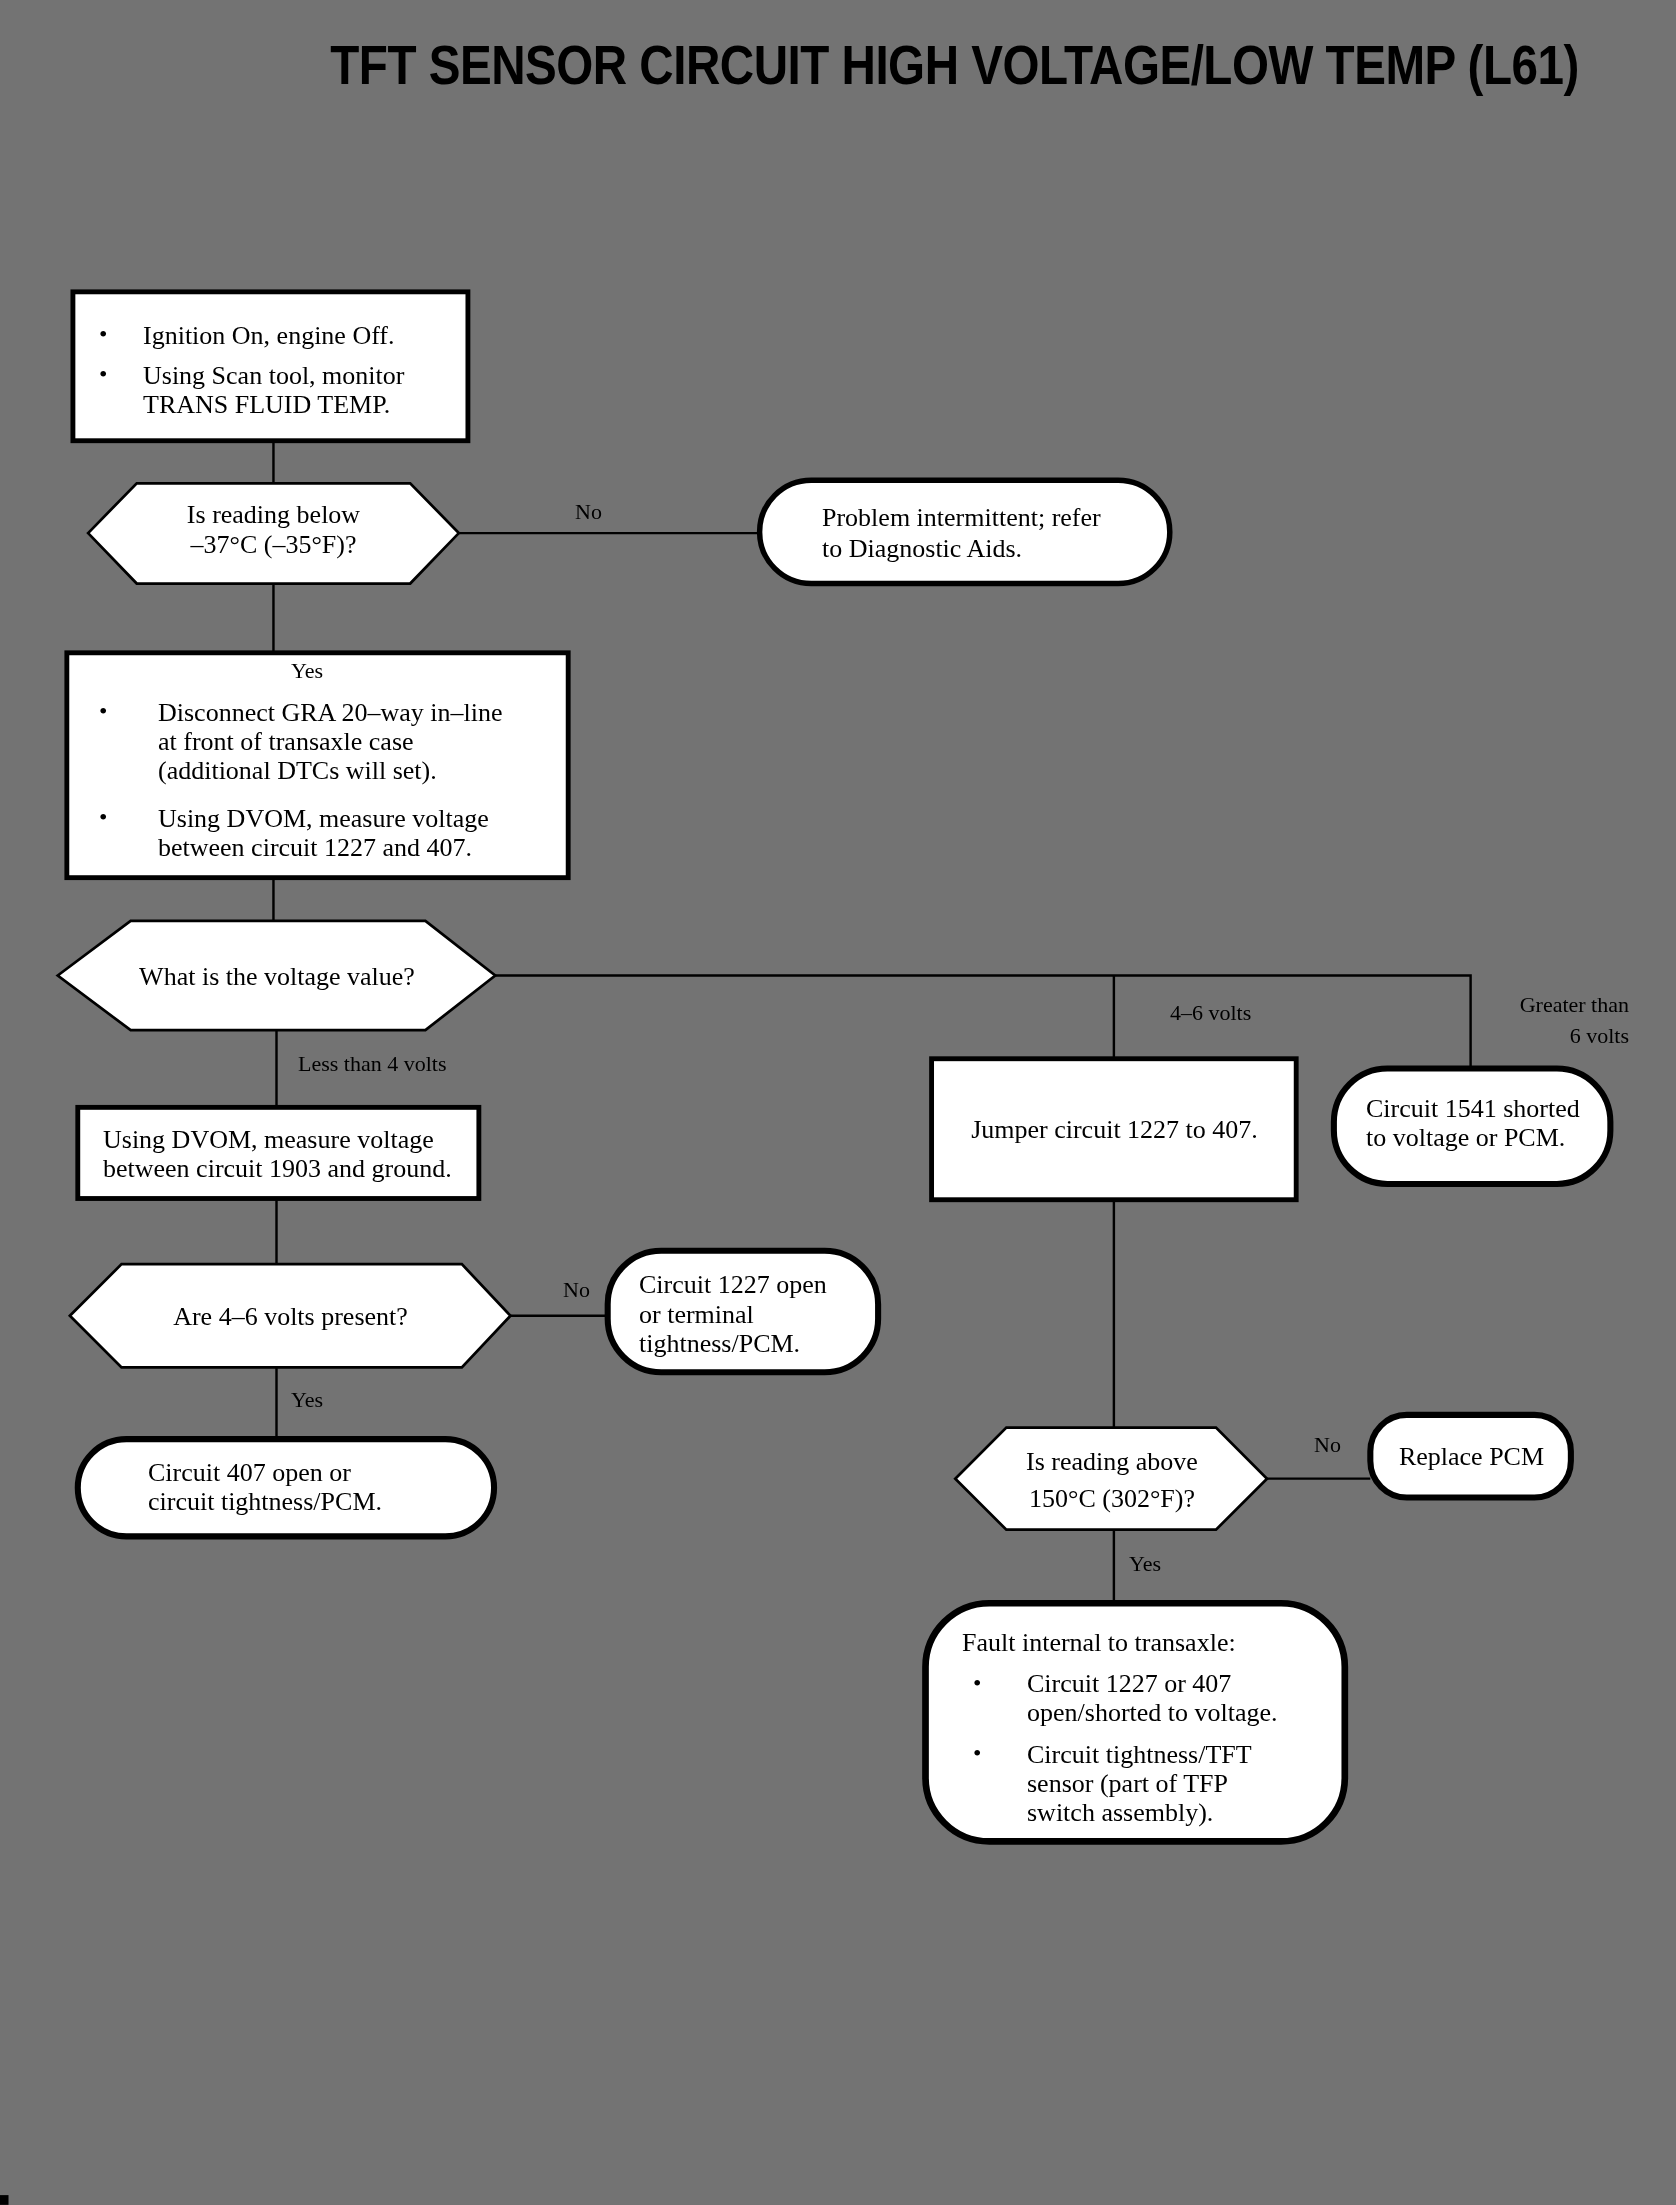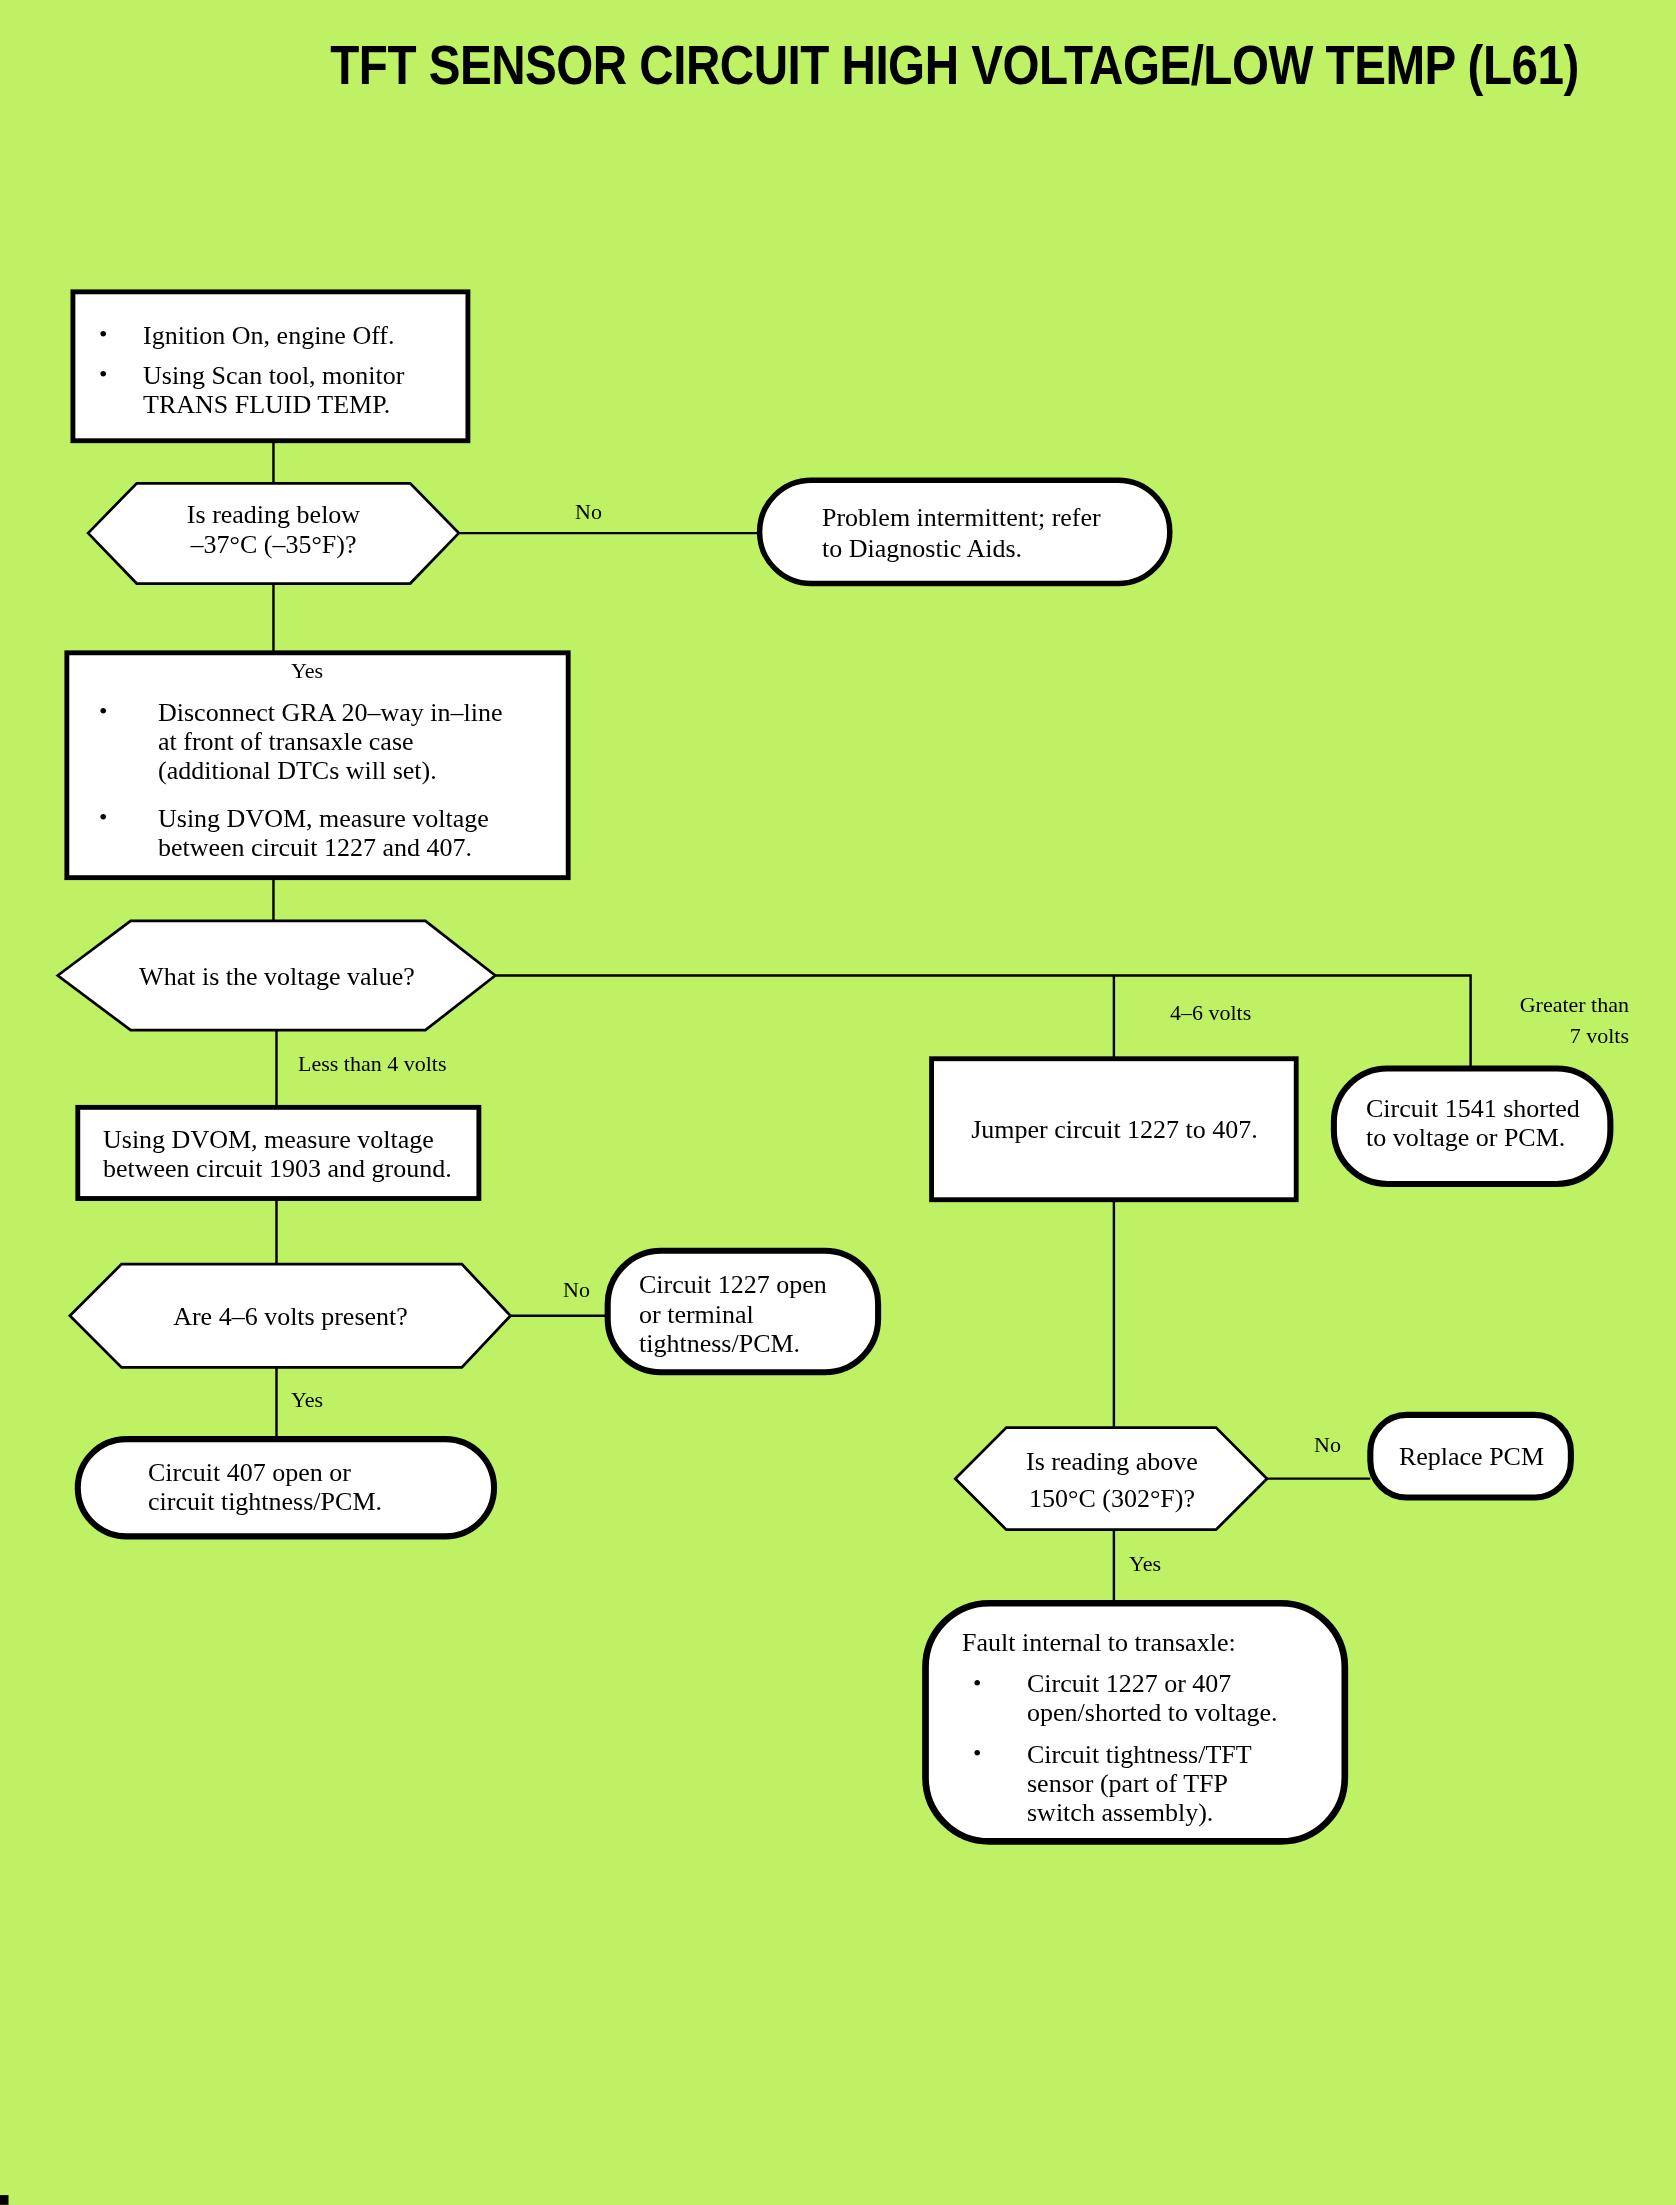--- a/index.html
+++ b/index.html
@@ -1,19 +1,19 @@
 <!DOCTYPE html>
 <html style="font-size:9.7px"><head>
 <meta charset="utf-8">
 <style>
   html,body{margin:0;padding:0;background:#ffffff;}
   .canvas{
     position:relative;
     width:1676px;height:2205px;
-    background:#bef264;
+    background:#737373;
     font-family:"Liberation Serif",serif;
     color:#000;
     overflow:hidden;
   }
   svg.layer{position:absolute;left:0;top:0;}
   .t{
     position:absolute;
     font-size:26px;
     line-height:29px;
     white-space:nowrap;
@@ -96,21 +96,21 @@
   <div class="t" style="left:158px;top:727px;">at front of transaxle case</div>
   <div class="t" style="left:158px;top:756px;">(additional DTCs will set).</div>
   <div class="t dot" style="left:99px;top:803px;">•</div>
   <div class="t" style="left:158px;top:804px;">Using DVOM, measure voltage</div>
   <div class="t" style="left:158px;top:833px;">between circuit 1227 and 407.</div>
 
   <div class="t ctr" style="left:58px;top:962px;width:438px;">What is the voltage value?</div>
   <div class="t lbl" style="left:298px;top:1049px;">Less than 4 volts</div>
   <div class="t lbl" style="left:1134px;top:998px;margin-left:36px;">4–6 volts</div>
   <div class="t lbl ctr" style="left:1477px;top:990px;width:152px;">Greater than</div>
-  <div class="t lbl ctr" style="left:1477px;top:1021px;width:152px;">7 volts</div>
+  <div class="t lbl ctr" style="left:1477px;top:1021px;width:152px;">6 volts</div>
 
   <div class="t" style="left:103px;top:1125px;">Using DVOM, measure voltage</div>
   <div class="t" style="left:103px;top:1154px;">between circuit 1903 and ground.</div>
 
   <div class="t ctr" style="left:932px;top:1115px;width:365px;">Jumper circuit 1227 to 407.</div>
 
   <div class="t" style="left:1366px;top:1094px;">Circuit 1541 shorted</div>
   <div class="t" style="left:1366px;top:1123px;">to voltage or PCM.</div>
 
   <div class="t ctr" style="left:70px;top:1302px;width:441px;">Are 4–6 volts present?</div>

